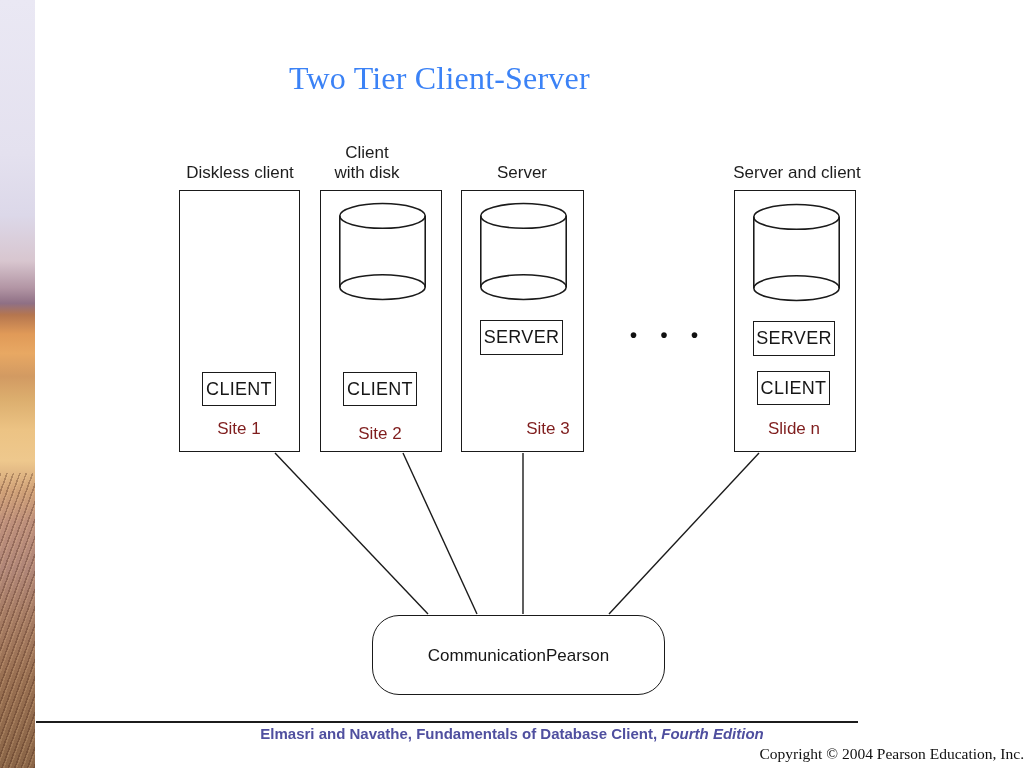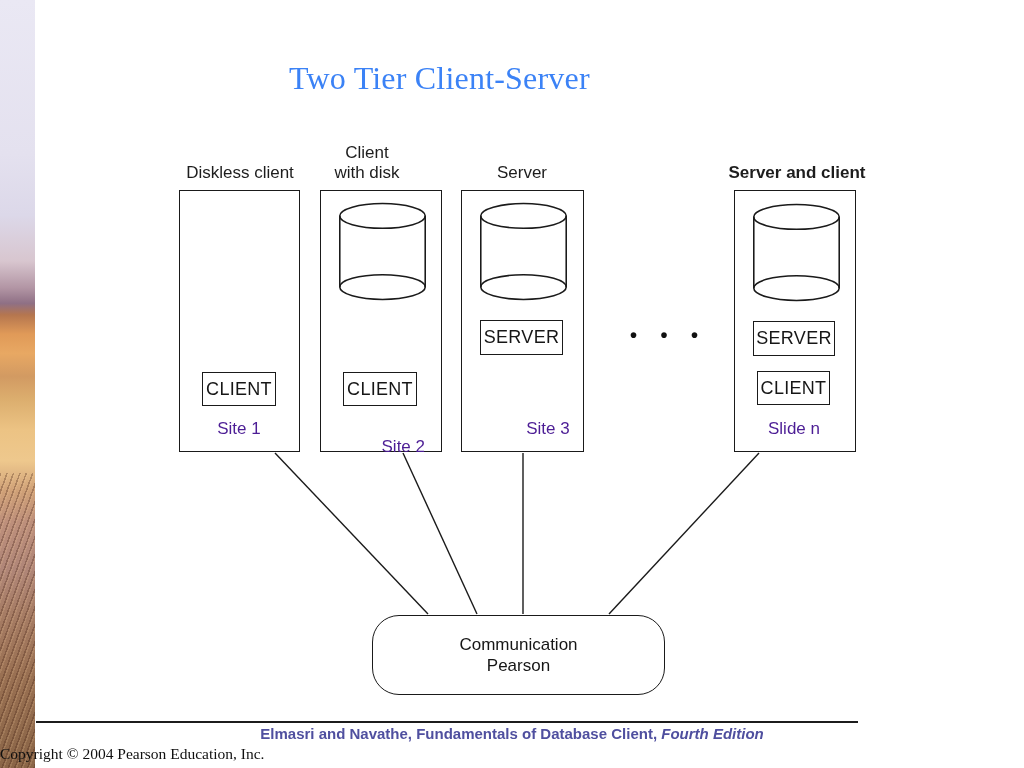--- a/index.html
+++ b/index.html
@@ -43,49 +43,49 @@
   .site-box {
     position:absolute; top:190px; height:262px;
     border:1.6px solid #1a1a1a; background:#ffffff; box-sizing:border-box;
   }
   .node-box {
     position:absolute; border:1.5px solid #1a1a1a; background:#ffffff;
     box-sizing:border-box; display:flex; align-items:center; justify-content:center;
     font-size:18px; color:#161616; letter-spacing:.3px;
   }
   .site-name {
-    position:absolute; font-size:17px; color:#4c1d95; text-align:center; width:90px;
+    position:absolute; font-size:17px; color:#7f1d1d; text-align:center; width:90px;
   }
   .cyl { position:absolute; }
   .ellipsis {
     position:absolute; left:630px; top:324px; width:70px;
     font-size:20px; letter-spacing:9px; color:#111; font-weight:700;
     text-align:left; white-space:nowrap;
   }
   .net-box {
     position:absolute; left:372px; top:615px; width:293px; height:80px;
     border:1.6px solid #1a1a1a; border-radius:27px; background:#ffffff;
-    box-sizing:border-box; display:flex; flex-direction:column;
+    box-sizing:border-box; display:flex; flex-direction:row;
     align-items:center; justify-content:center;
     font-size:17px; line-height:21px; color:#161616;
   }
   .lines-svg { position:absolute; left:0; top:0; width:1024px; height:768px; pointer-events:none; }
 
   
   .footer-rule {
     position:absolute; left:36px; top:721px; width:822px; height:1.5px;
     background:#1c1c1c;
   }
   .attribution {
     position:absolute; left:0; top:725px; width:1024px; text-align:center;
     font-size:15px; font-weight:700; color:#4f4f9f;
   }
   .attribution .ed { font-style:italic; }
   .copyright {
-    position:absolute; left:0; top:745px; width:1024px; text-align:left;
+    position:absolute; left:0; top:745px; width:1024px; text-align:right;
     font-family:"Liberation Serif", serif; font-size:15.5px; color:#101010;
   }
   .slide-badge {
     position:absolute; left:858px; top:722px; width:166px; height:46px;
     background:linear-gradient(180deg,
       #cfccdf 0%, #c0bace 18%, #9b91a3 30%, #8f8391 42%,
       #d8bfb4 50%, #eedcd4 56%, #dfb194 66%, #cfa083 78%,
       #c3936f 90%, #b98a68 100%);
     display:flex; align-items:center; justify-content:center;
   }
@@ -105,21 +105,21 @@
   </div>
 
   <div class="title">
     <div>Two Tier Client-Server</div>
   </div>
 
   <div class="top-label" style="left:175px; top:163px; width:130px;">Diskless client</div>
   <div class="top-label" style="left:302px; top:143px; width:130px;">Client
 with disk</div>
   <div class="top-label" style="left:457px; top:163px; width:130px;">Server</div>
-  <div class="top-label" style="left:725px; top:163px; width:144px;font-weight:bold;">Server and client</div>
+  <div class="top-label" style="left:725px; top:163px; width:144px;">Server and client</div>
 
   <div class="site-box" style="left:179px; width:121px;"></div>
   <div class="site-box" style="left:320px; width:122px;"></div>
   <div class="site-box" style="left:461px; width:123px;"></div>
   <div class="site-box" style="left:734px; width:122px;"></div>
 
   <svg class="cyl" style="left:338px; top:202px;" width="89" height="99" viewBox="0 0 90 100">
     <ellipse cx="45" cy="14" rx="43.2" ry="12.5" fill="none" stroke="#1a1a1a" stroke-width="1.6"></ellipse>
     <line x1="1.8" y1="14" x2="1.8" y2="86" stroke="#1a1a1a" stroke-width="1.6"></line>
     <line x1="88.2" y1="14" x2="88.2" y2="86" stroke="#1a1a1a" stroke-width="1.6"></line>
@@ -139,21 +139,21 @@
   </svg>
 
   <div class="node-box" style="left:480px; top:320px; width:83px; height:35px;">SERVER</div>
   <div class="node-box" style="left:753px; top:321px; width:82px; height:35px;">SERVER</div>
 
   <div class="node-box" style="left:202px; top:372px; width:74px; height:34px;">CLIENT</div>
   <div class="node-box" style="left:343px; top:372px; width:74px; height:34px;">CLIENT</div>
   <div class="node-box" style="left:757px; top:371px; width:73px; height:34px;">CLIENT</div>
 
   <div class="site-name" style="left:194px; top:419px;">Site 1</div>
-  <div class="site-name" style="left:335px; top:437px;text-align:right;">Site 2</div>
+  <div class="site-name" style="left:335px; top:424px;">Site 2</div>
   <div class="site-name" style="left:503px; top:419px;">Site 3</div>
   <div class="site-name" style="left:749px; top:419px;">Slide n</div>
 
   <div class="ellipsis">• • •</div>
 
   <svg class="lines-svg" viewBox="0 0 1024 768">
     <line x1="275" y1="453" x2="428" y2="614" stroke="#1a1a1a" stroke-width="1.4"></line>
     <line x1="403" y1="453" x2="477" y2="614" stroke="#1a1a1a" stroke-width="1.4"></line>
     <line x1="523" y1="453" x2="523" y2="614" stroke="#1a1a1a" stroke-width="1.4"></line>
     <line x1="759" y1="453" x2="609" y2="614" stroke="#1a1a1a" stroke-width="1.4"></line>

